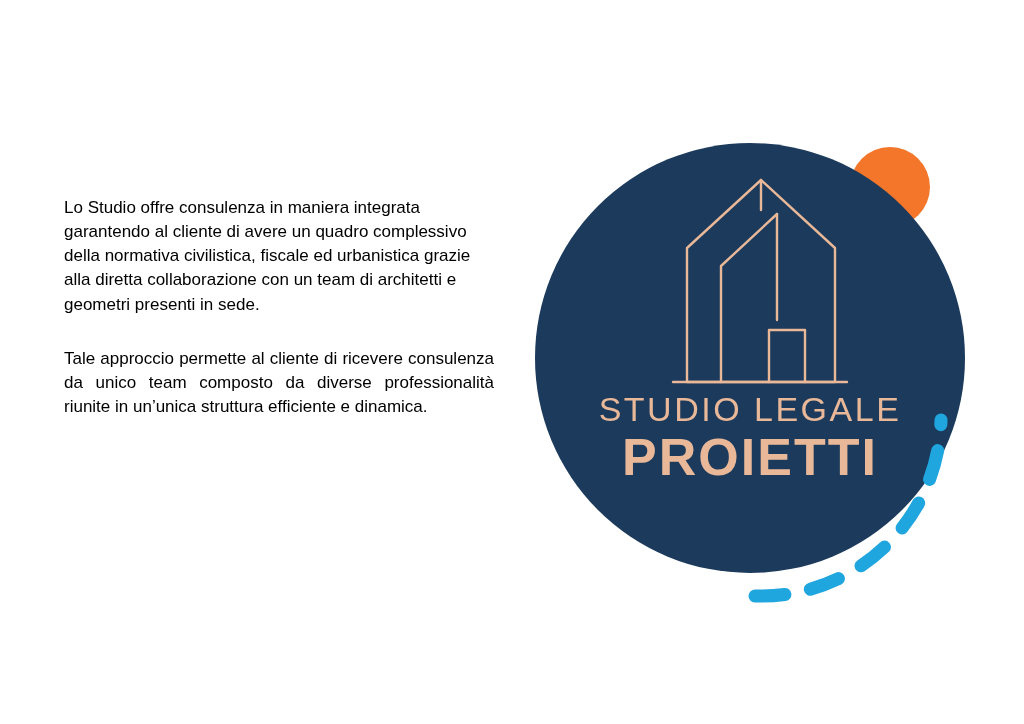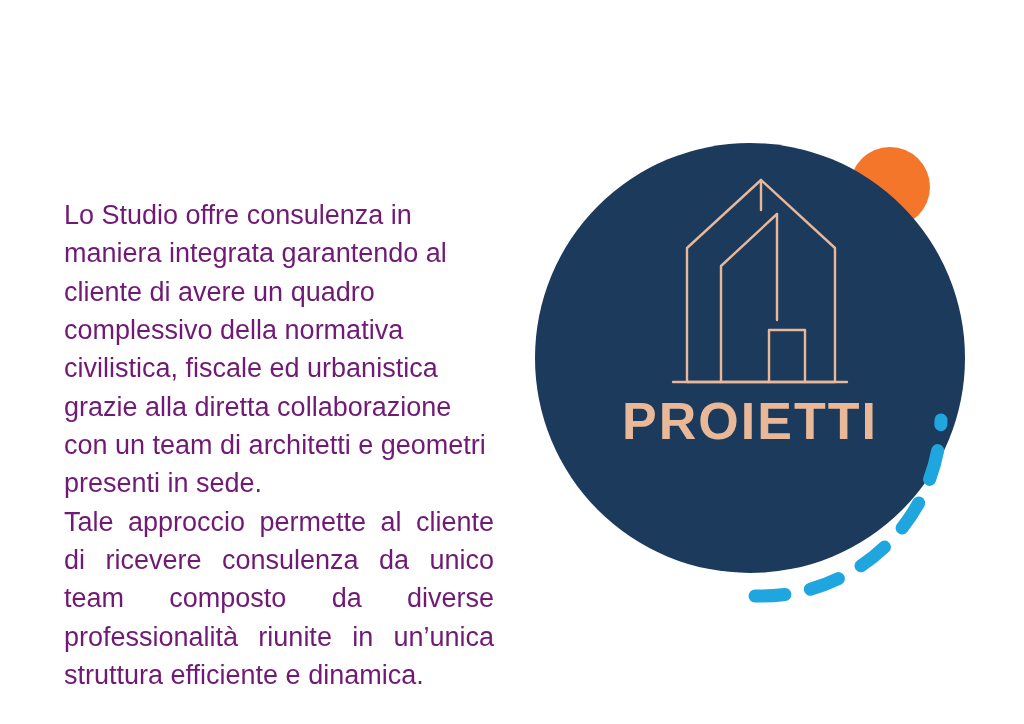--- a/index.html
+++ b/index.html
@@ -16,30 +16,31 @@
   }
 
   
   .text-col {
     position: absolute;
     left: 64px;
     top: 196px;
     width: 430px;
   }
   .para {
-    color: #701a75;
-    font-size: 27px;
+    color: #000000;
+    font-size: 17px;
     line-height: 1.42;
     text-align: justify;
     margin: 0;
   }
   .para.first {
     text-align: left;
   }
   .para + .para {
+    margin-top: 30px;
   }
 
   
   .logo-area {
     position: absolute;
     left: 520px;
     top: 120px;
     width: 470px;
     height: 500px;
   }
@@ -128,16 +129,17 @@
 
       <path d="M104 212 L104 160 L140 160 L140 212"></path>
 
       <path d="M8 212 L182 212"></path>
 
       <path d="M96 10 L96 40"></path>
     </g>
   </svg>
 
   <div class="logo-text">
+    <div class="logo-line1">STUDIO LEGALE</div>
     <div class="logo-line2">PROIETTI</div>
   </div>
 
 </div>
 
 </body></html>

